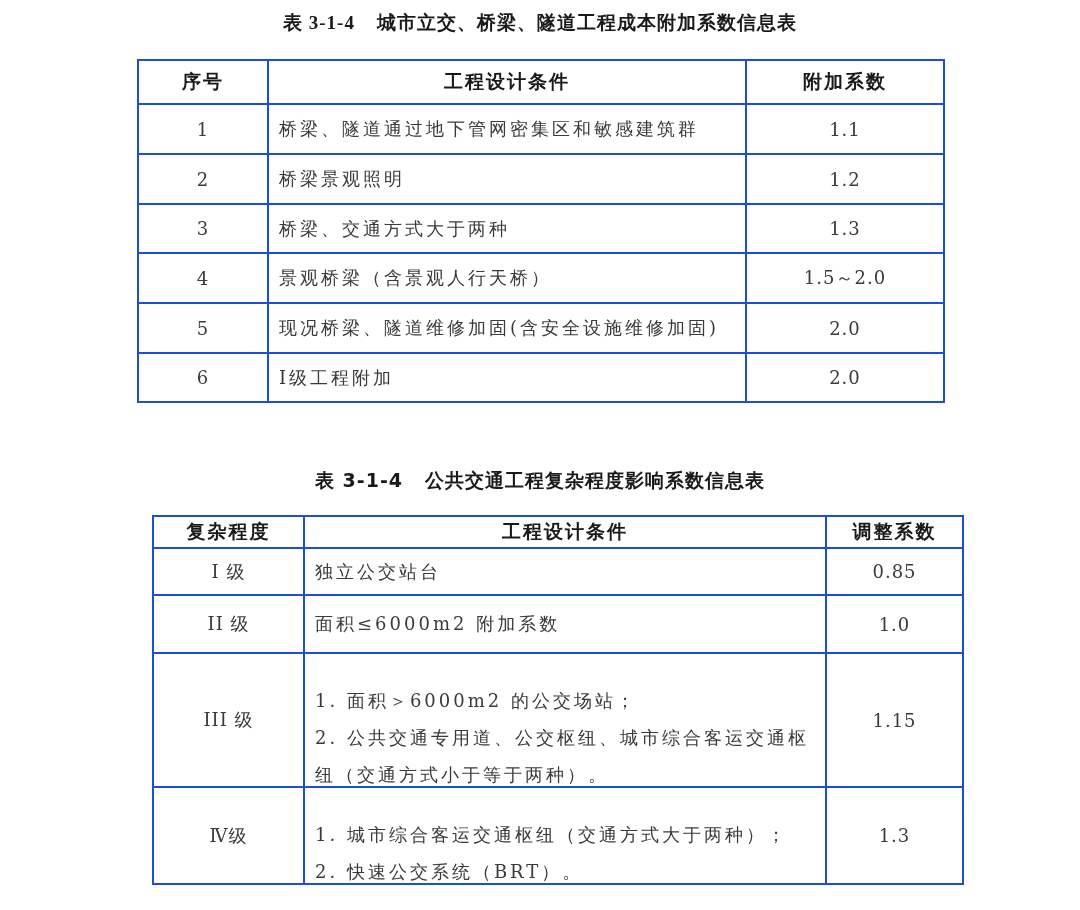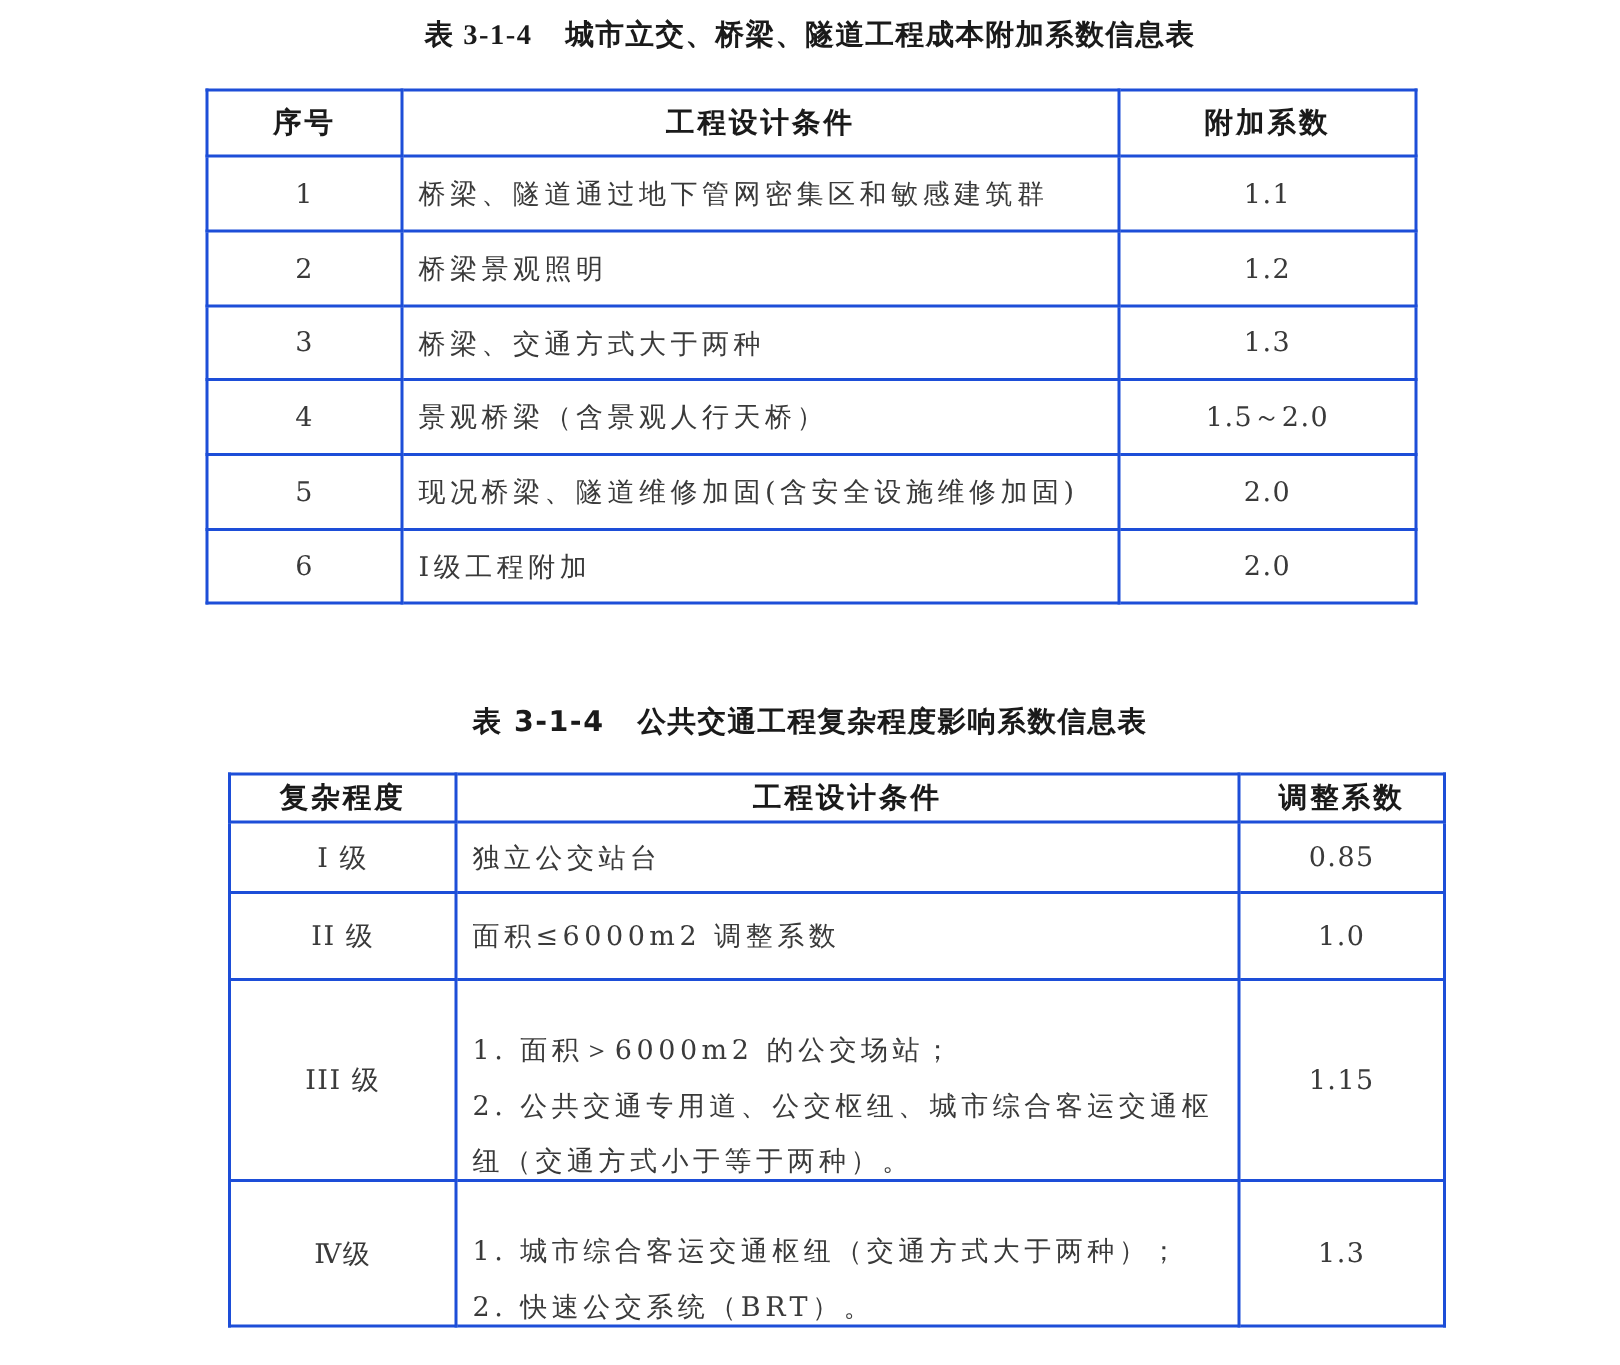--- a/index.html
+++ b/index.html
@@ -89,21 +89,21 @@
     <th>工程设计条件</th>
     <th>调整系数</th>
   </tr>
   <tr style="height:47px">
     <td class="c">I 级</td>
     <td class="l">独立公交站台</td>
     <td class="c">0.85</td>
   </tr>
   <tr style="height:58px">
     <td class="c">II 级</td>
-    <td class="l">面积≤6000m2 调整系数</td>
+    <td class="l">面积≤6000m2 附加系数</td>
     <td class="c">1.0</td>
   </tr>
   <tr style="height:130px">
     <td class="c">III 级</td>
     <td class="l multi">
       <span class="line">1. 面积＞6000m2 的公交场站；</span>
       <span class="line">2. 公共交通专用道、公交枢纽、城市综合客运交通枢</span>
       <span class="line">纽（交通方式小于等于两种）。</span>
     </td>
     <td class="c">1.15</td>

